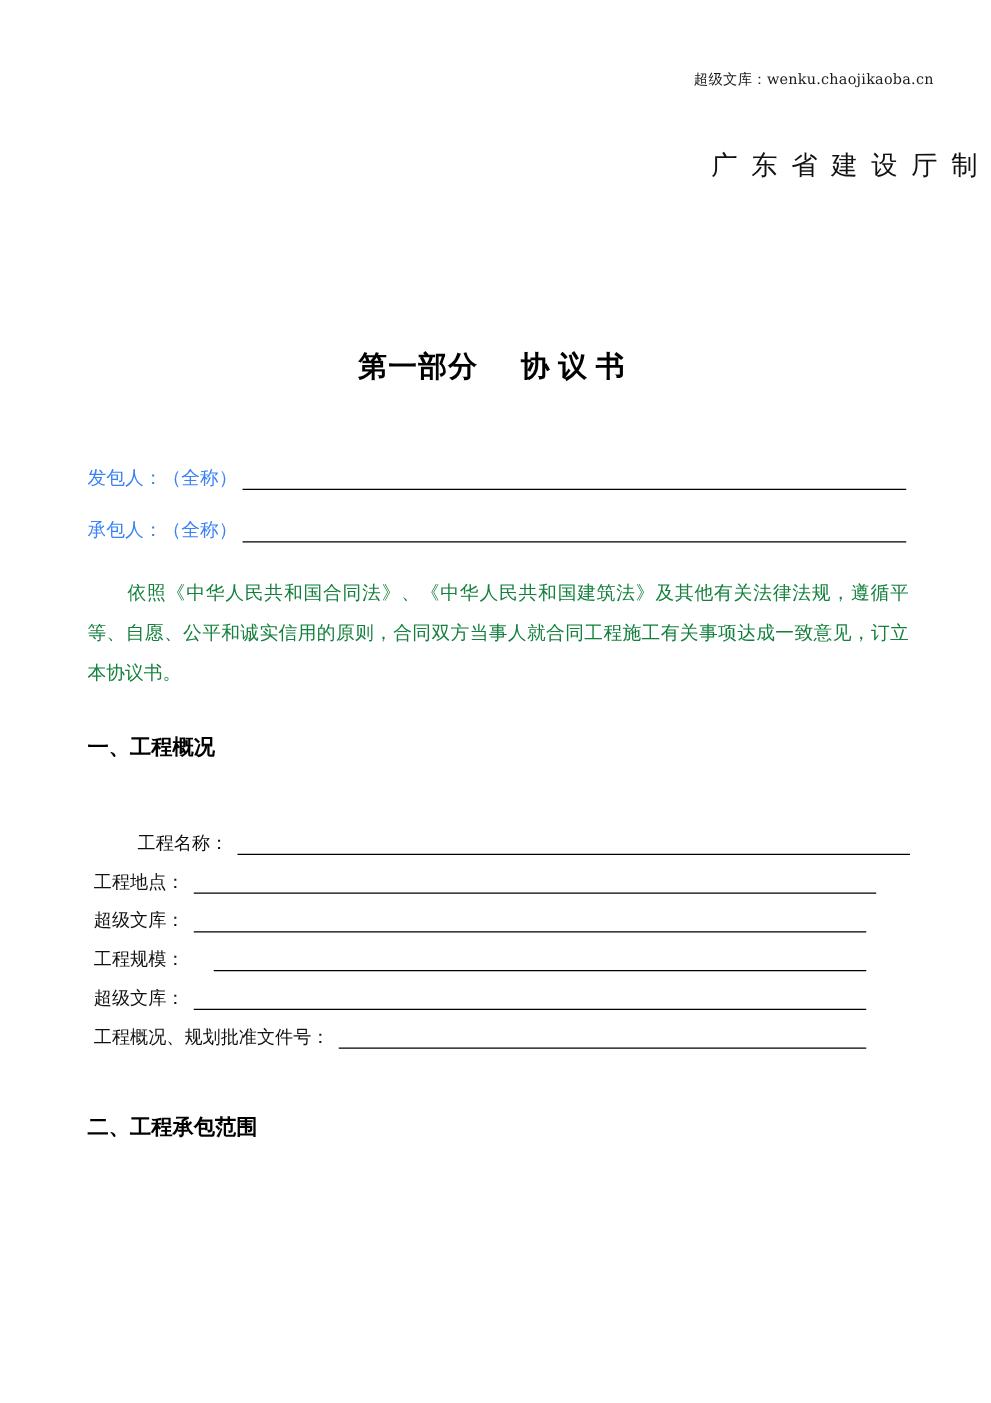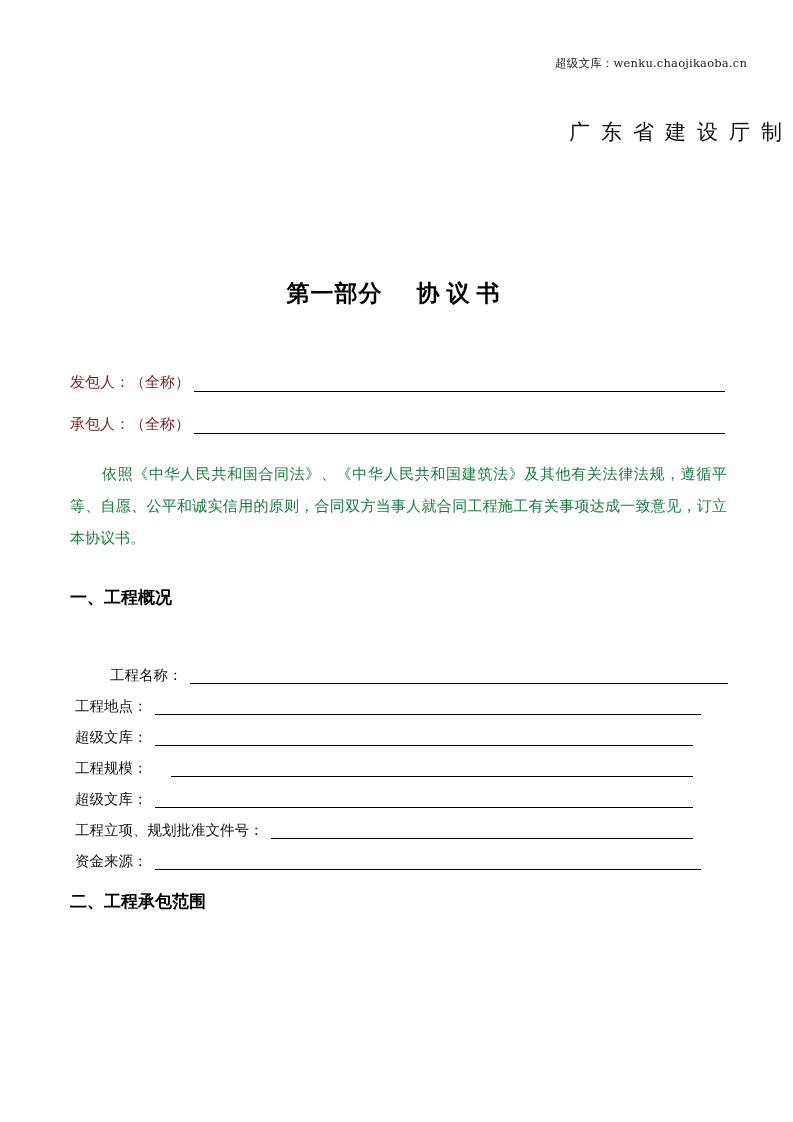--- a/index.html
+++ b/index.html
@@ -75,21 +75,21 @@
     position: absolute;
     left: 70px;
     width: 655px;
     height: 26px;
     display: flex;
     align-items: flex-end;
   }
   .party-row .label {
     font-family: "DejaVu Serif", serif;
     font-size: 15px;
-    color: #7f1d1d;
+    color: #3b82f6;
     white-space: nowrap;
     line-height: 20px;
   }
   .party-row .rule {
     flex: 1 1 auto;
     border-bottom: 1.4px solid #000000;
     height: 19px;
     margin-left: 4px;
   }
   #party-employer { top: 366px; }
@@ -233,28 +233,24 @@
     <span class="f-label">工程规模：</span>
     <span class="f-rule"></span>
   </div>
 
   <div class="field-row" style="top:784px;">
     <span class="f-label">超级文库：</span>
     <span class="f-rule"></span>
   </div>
 
   <div class="field-row" style="top:815px;">
-    <span class="f-label">工程立项、规划批准文件号：</span>
-    <span class="f-rule"></span>
-  </div>
-
-  <div class="field-row" style="top:846px; width:626px;">
-    <span class="f-label">资金来源：</span>
-    <span class="f-rule"></span>
-  </div>
+    <span class="f-label">工程概况、规划批准文件号：</span>
+    <span class="f-rule"></span>
+  </div>
+
 
   <div class="section-heading" id="heading-scope">二、工程承包范围</div>
 
   <div class="scope-row" style="top:954px;">
     <span class="s-label">承包范围：</span>
     <span class="s-rule"></span>
   </div>
 
   <div class="scope-blank-line" style="top:997px;"></div>
 

